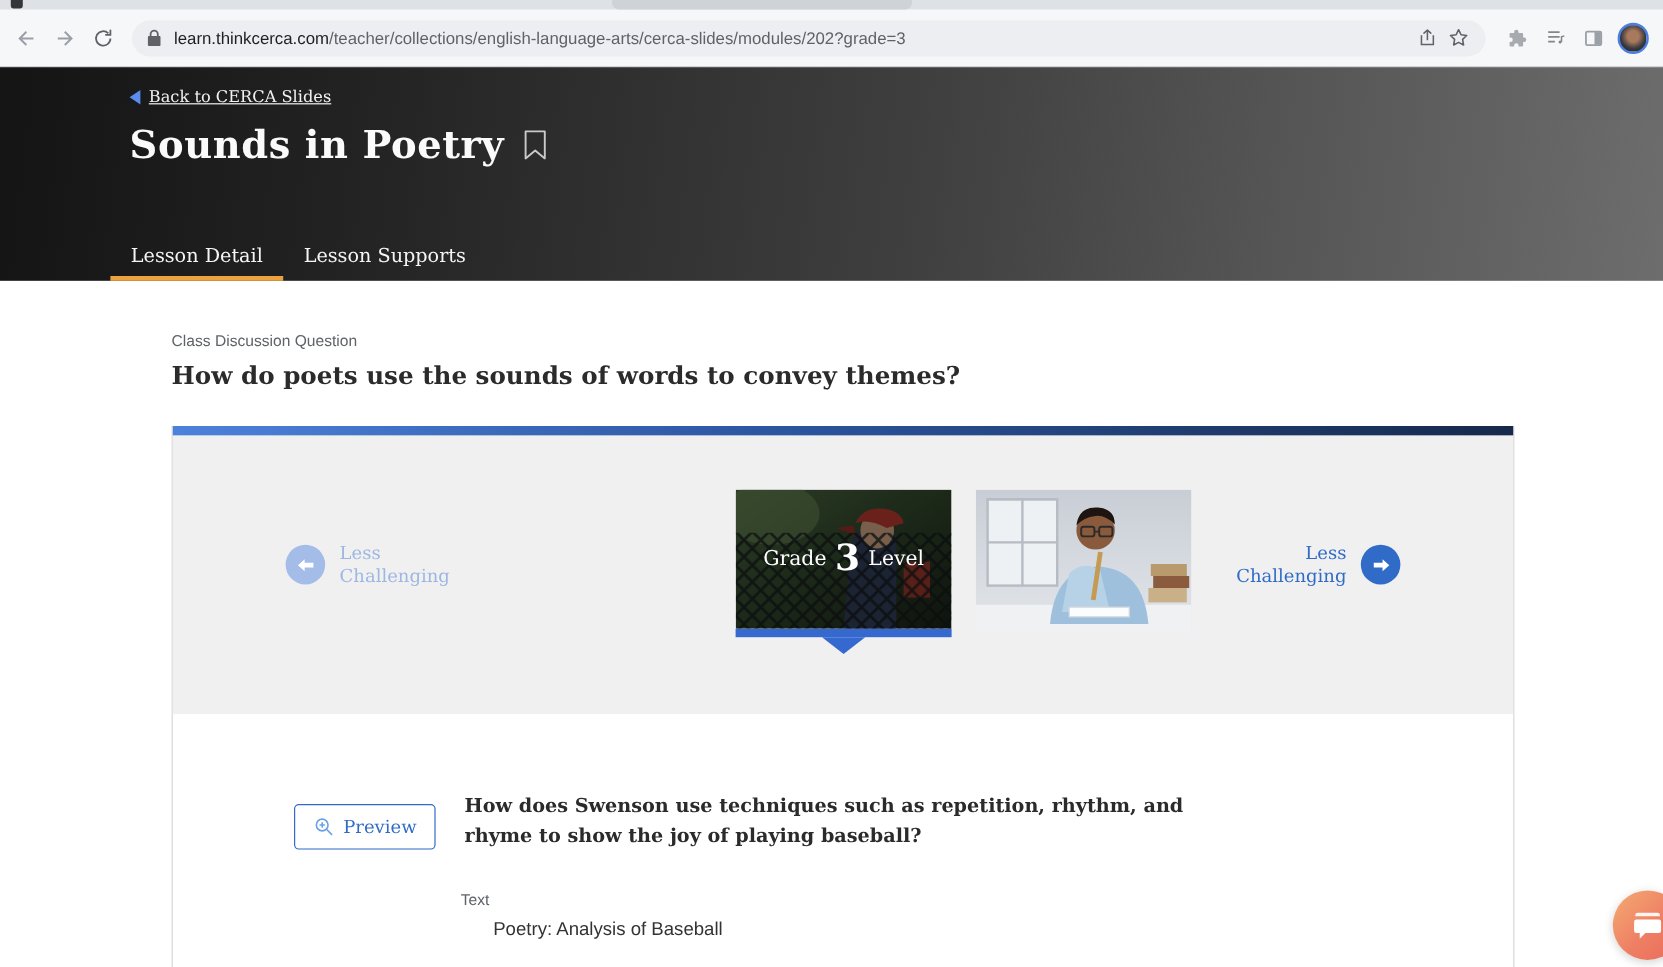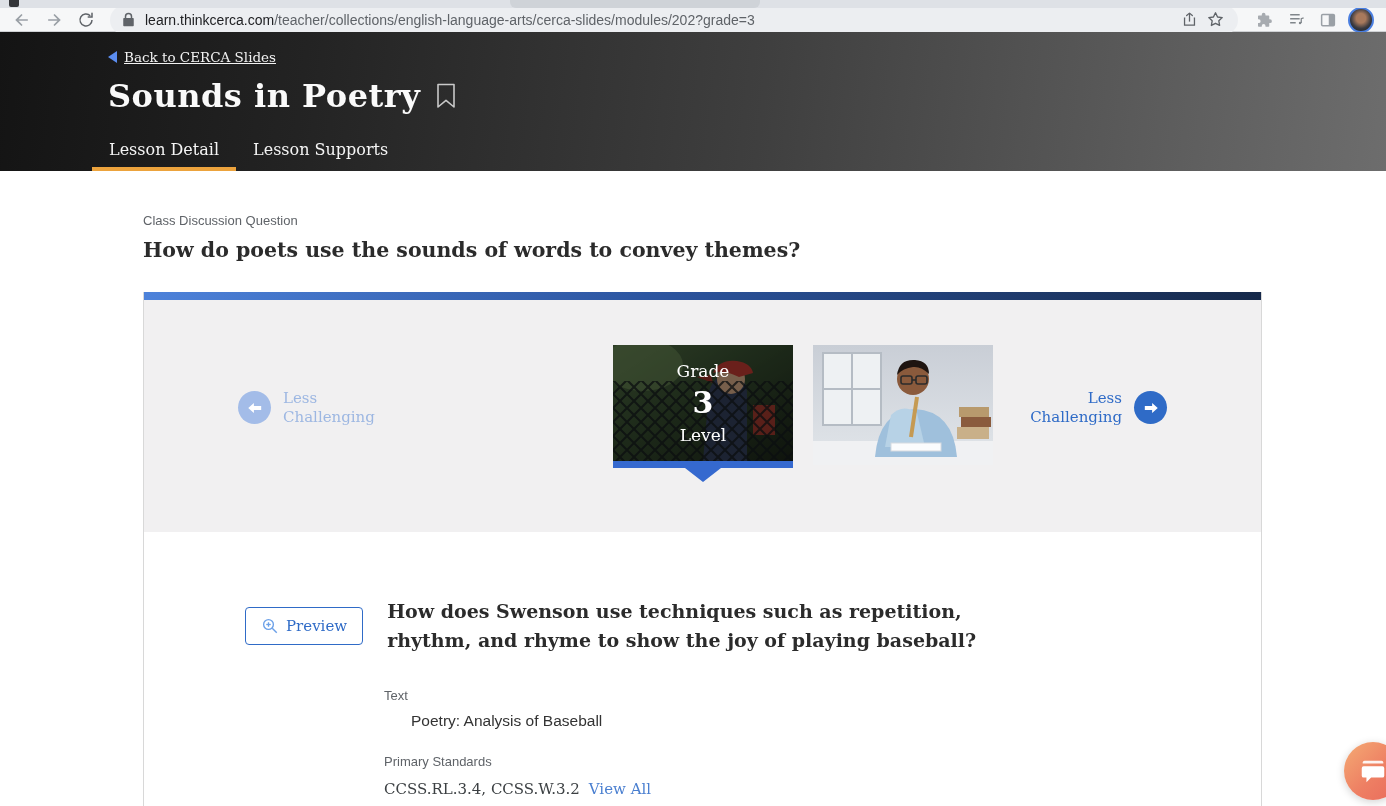--- a/index.html
+++ b/index.html
@@ -4,34 +4,34 @@
 <style>
   * { margin:0; padding:0; box-sizing:border-box; }
   html,body { width:1386px; height:806px; overflow:hidden; }
   body { font-family:"Liberation Sans", sans-serif; background:#fff; }
   .viewport { position:relative; width:1386px; height:806px; overflow:hidden; background:#fff; }
 
   
   .tabstrip { height:8px; background:#dee1e6; position:relative; }
   .tabstrip .favicon-dot { position:absolute; left:9px; top:0; width:10px; height:7px; background:#35363a; border-radius:0 0 2px 2px; }
   .tabstrip .tab-hint { position:absolute; left:510px; top:0; width:250px; height:8px; background:#cfd3d8; border-radius:0 0 6px 6px; }
-  .toolbar { height:24px; background:#f6f7f8; border-bottom:1px solid #cfd1d4; display:flex; align-items:center; padding:0 8px; gap:4px; }
+  .toolbar { height:48px; background:#f6f7f8; border-bottom:1px solid #cfd1d4; display:flex; align-items:center; padding:0 8px; gap:4px; }
   .nav-btn { width:28px; height:28px; display:flex; align-items:center; justify-content:center; border-radius:50%; }
   .omnibox { flex:1; height:30px; background:#eceef1; border-radius:15px; display:flex; align-items:center; padding:0 10px 0 12px; margin:0 6px; }
   .omnibox .lock { margin-right:10px; display:flex; }
   .url { font-size:14px; color:#5f6368; white-space:nowrap; overflow:hidden; }
   .url .domain { color:#202124; }
   .omnibox .spacer { flex:1; }
   .omni-icon { width:26px; height:26px; display:flex; align-items:center; justify-content:center; }
   .chrome-right { display:flex; align-items:center; gap:8px; padding:0 4px; }
   .ext-icon { width:24px; height:24px; display:flex; align-items:center; justify-content:center; }
   .avatar { width:26px; height:26px; border-radius:50%; background:radial-gradient(circle at 50% 42%, #a8795c 0 28%, #3a3a40 60%, #17181c 100%); border:2px solid #4a7fe0; }
 
   
-  .hero { height:139px; background:linear-gradient(97deg,#141414 0%,#232323 22%,#3f3f3f 55%,#6d6d6d 100%); position:relative; padding-left:108px; }
+  .hero { height:178px; background:linear-gradient(97deg,#141414 0%,#232323 22%,#3f3f3f 55%,#6d6d6d 100%); position:relative; padding-left:108px; }
   .back-link { display:inline-flex; align-items:center; gap:7px; padding-top:17px; cursor:pointer; }
   .back-tri { width:0; height:0; border-top:6px solid transparent; border-bottom:6px solid transparent; border-right:9px solid #5b8df0; }
   .back-label { color:#f2f2f2; font-family:"DejaVu Serif", serif; font-size:13.5px; text-decoration:underline; }
   .title-row { display:flex; align-items:center; gap:16px; margin-top:10px; }
   .hero-title { color:#fafafa; font-family:"DejaVu Serif", serif; font-size:32px; font-weight:700; letter-spacing:.5px; }
   .tabs { position:absolute; bottom:0; left:92px; display:flex;justify-content:space-between; }
   .tab { padding:0 17px 12px 17px; color:#f5f5f5; font-family:"DejaVu Serif", serif; font-size:16px; cursor:pointer; position:relative; }
   .tab.active::after { content:""; position:absolute; left:0; right:0; bottom:0; height:4px; background:#eca33d; }
 
   
@@ -51,32 +51,32 @@
   .more .lvl-circle { background:#2f6bc7; }
   .lvl-label { font-family:"DejaVu Serif", serif; font-size:15px; line-height:1.25; }
   .less .lvl-label { color:#9db7e2; }
   .more .lvl-label { color:#2f6bc7; text-align:right; }
 
   .tile { position:absolute; top:45px; width:180px; cursor:pointer; }
   .tile.current { left:469px; }
   .tile.next { left:669px; }
   .tile-img { width:180px; height:116px; position:relative; overflow:hidden; }
   .tile.next .tile-img { height:120px; }
-  .tile-overlay-text { position:absolute; inset:0; display:flex; align-items:center; justify-content:center; gap:7px; color:#fff; font-family:"DejaVu Serif", serif;flex-direction:column; }
+  .tile-overlay-text { position:absolute; inset:0; display:flex; align-items:center; justify-content:center; gap:7px; color:#fff; font-family:"DejaVu Serif", serif; }
   .g-word { font-size:17px; }
   .g-num { font-size:30px; font-weight:700; line-height:1; }
   .sel-bar { height:7px; background:#3569cf; }
   .sel-tri { width:0; height:0; margin:0 auto; border-left:18px solid transparent; border-right:18px solid transparent; border-top:14px solid #3569cf; }
 
   .card-body { padding:57px 0 40px 0; }
   .prompt-row { display:flex; align-items:flex-start; margin-left:101px; }
   .preview-btn { display:flex; gap:7px; border:1px solid #2f6bc7; border-radius:4px; background:#fff; color:#2f6bc7; font-family:"DejaVu Serif", serif; font-size:15px; padding:9px 15px; margin-top:18px; cursor:pointer; }
   .prompt-block { margin-left:24px; }
   .small-label { font-size:13px; color:#5f6368; }
-  .prompt-q { font-family:"DejaVu Serif", serif; font-weight:700; font-size:19px; line-height:1.55; color:#2b2b2b; max-width:655px; margin-top:8px; }
+  .prompt-q { font-family:"DejaVu Serif", serif; font-weight:700; font-size:16px; line-height:1.55; color:#2b2b2b; max-width:655px; margin-top:8px; }
 
   .meta-block { margin-left:240px; margin-top:32px; }
   .meta-title { font-family:Liberation Sans, sans-serif; font-size:15.5px; color:#333; margin-top:9px;margin-left:27px; }
   .meta-author { font-size:13.5px; color:#3c4043; margin-top:9px; }
   .standards-block { margin-left:240px; margin-top:24px; }
   .codes-row { margin-top:11px; display:flex; align-items:baseline; gap:9px; }
   .codes { font-family:"DejaVu Serif", serif; font-size:15px; color:#3c4043; }
   .view-all { font-family:"DejaVu Serif", serif; font-size:15px; color:#4a7fd0; cursor:pointer; }
 
   .chat-bubble { position:absolute; left:1344px; top:742px; width:58px; height:58px; border-radius:50%; background:linear-gradient(135deg,#f4ab74 0%,#ee7f63 55%,#e96a5c 100%); display:flex; align-items:center; justify-content:center; cursor:pointer; box-shadow:0 2px 8px rgba(0,0,0,.18); }

